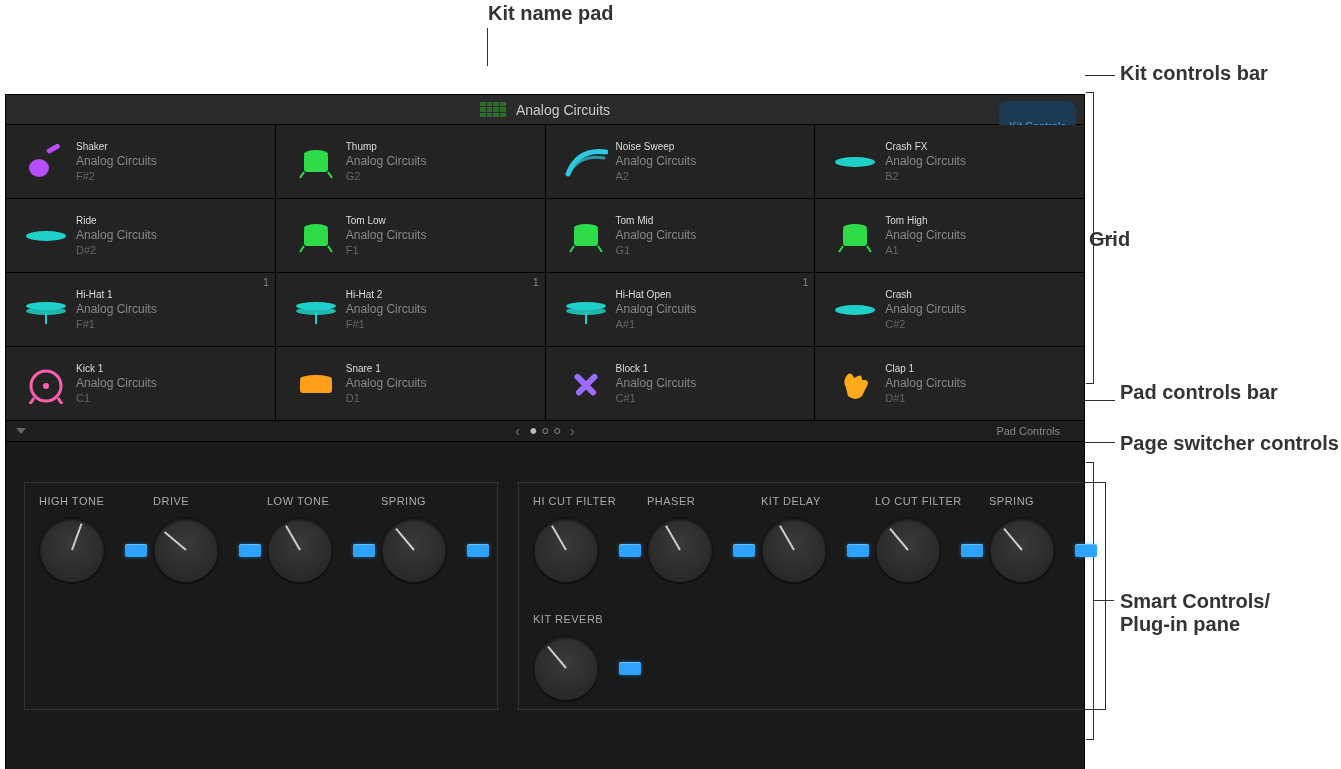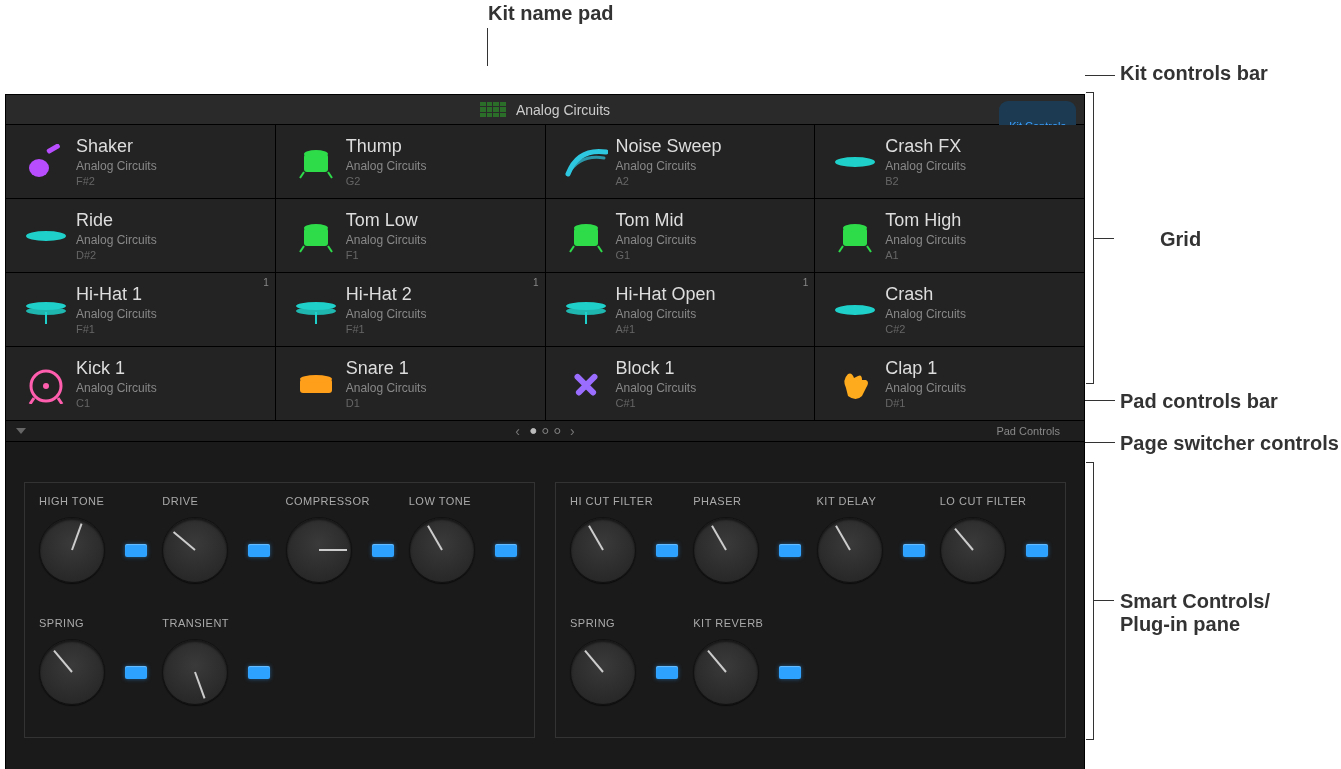--- a/index.html
+++ b/index.html
@@ -112,21 +112,21 @@
   }
   .pad-icon {
     width: 60px;
     height: 50px;
     display: flex;
     align-items: center;
     justify-content: center;
     flex-shrink: 0;
   }
   .pad-text { flex: 1; }
-  .pad-name { color: #ddd; font-size: 18px; margin-bottom: 2px; }
+  .pad-name { color: #ddd; font-size: 10px; margin-bottom: 2px; }
   .pad-sub { color: #888; font-size: 12px; margin-bottom: 2px; }
   .pad-note { color: #666; font-size: 11px; }
   .pad-badge {
     position: absolute;
     top: 4px;
     right: 6px;
     color: #888;
     font-size: 10px;
   }
 
@@ -181,25 +181,25 @@
   .smart-pane {
     padding: 40px 18px 20px;
     display: flex;
     gap: 20px;
     background: #1a1a1a;
   }
   .knob-panel {
     flex: 1;
     border: 1px solid #333;
     display: grid;
-    grid-template-columns: repeat(4, 1fr);
+    grid-template-columns: repeat(5, 1fr);
     grid-template-rows: repeat(2, 1fr);
     padding: 6px 8px 18px;
-    row-gap: 14px;
-    height: 256px;
+    row-gap: 24px;
+    height: 228px;
   }
   .knob-cell {
     display: flex;
     flex-direction: column;
     align-items: flex-start;
     position: relative;
     padding-top: 6px;
   }
   .knob-label {
     color: #aaa;
@@ -240,25 +240,25 @@
 </style>
 </head>
 <body>
 
 <div class="annotation" style="left:488px; top:2px;">Kit name pad</div>
 <div class="annotation-line" style="left:487px; top:28px; width:1px; height:38px;"></div>
 
 <div class="annotation" style="left:1120px; top:62px;">Kit controls bar</div>
 <div class="annotation-line" style="left:1085px; top:75px; width:30px; height:1px;"></div>
 
-<div class="annotation" style="left:1160px; top:228px;">Grid</div>
+<div class="annotation" style="left:1089px; top:228px;">Grid</div>
 <div class="annotation-bracket" style="left:1093px; top:92px; height:292px; width:1px;"></div>
 <div class="annotation-line" style="left:1094px; top:238px; width:20px; height:1px;"></div>
 
-<div class="annotation" style="left:1120px; top:390px;text-align:right;">Pad controls bar</div>
+<div class="annotation" style="left:1120px; top:381px;text-align:right;">Pad controls bar</div>
 <div class="annotation-line" style="left:1085px; top:400px; width:30px; height:1px;"></div>
 
 <div class="annotation" style="left:1120px; top:432px; white-space:pre;">Page switcher controls</div>
 <div class="annotation-line" style="left:545px; top:442px; width:570px; height:1px;"></div>
 <div class="annotation-line" style="left:545px; top:410px; width:1px; height:33px;"></div>
 <div class="annotation-line" style="left:499px; top:410px; width:1px; height:10px;"></div>
 <div class="annotation-line" style="left:592px; top:410px; width:1px; height:10px;"></div>
 <div class="annotation-line" style="left:499px; top:420px; width:94px; height:1px;"></div>
 
 <div class="annotation" style="left:1120px; top:590px; white-space:pre;">Smart Controls/
@@ -561,55 +561,37 @@
         <div class="knob-cell">
       <div class="knob-label">DRIVE</div>
       <div class="knob-row">
         <div class="knob">
           <div class="indicator" style="transform: translate(-50%,0) rotate(130deg);"></div>
         </div>
         <div class="led"></div>
       </div>
     </div>
         <div class="knob-cell">
-      <div class="knob-label">COMPRESSOR</div>
-      <div class="knob-row">
-        <div class="knob">
-          <div class="indicator" style="transform: translate(-50%,0) rotate(-90deg);"></div>
-        </div>
-        <div class="led"></div>
-      </div>
-    </div>
-        <div class="knob-cell">
       <div class="knob-label">LOW TONE</div>
       <div class="knob-row">
         <div class="knob">
           <div class="indicator" style="transform: translate(-50%,0) rotate(150deg);"></div>
         </div>
         <div class="led"></div>
       </div>
     </div>
         <div class="knob-cell">
       <div class="knob-label">SPRING</div>
       <div class="knob-row">
         <div class="knob">
           <div class="indicator" style="transform: translate(-50%,0) rotate(140deg);"></div>
         </div>
         <div class="led"></div>
       </div>
     </div>
-        <div class="knob-cell">
-      <div class="knob-label">TRANSIENT</div>
-      <div class="knob-row">
-        <div class="knob">
-          <div class="indicator" style="transform: translate(-50%,0) rotate(-20deg);"></div>
-        </div>
-        <div class="led"></div>
-      </div>
-    </div>
       </div>
     <div class="knob-panel" id="knob-panel-right">
         <div class="knob-cell">
       <div class="knob-label">HI CUT FILTER</div>
       <div class="knob-row">
         <div class="knob">
           <div class="indicator" style="transform: translate(-50%,0) rotate(150deg);"></div>
         </div>
         <div class="led"></div>
       </div>

